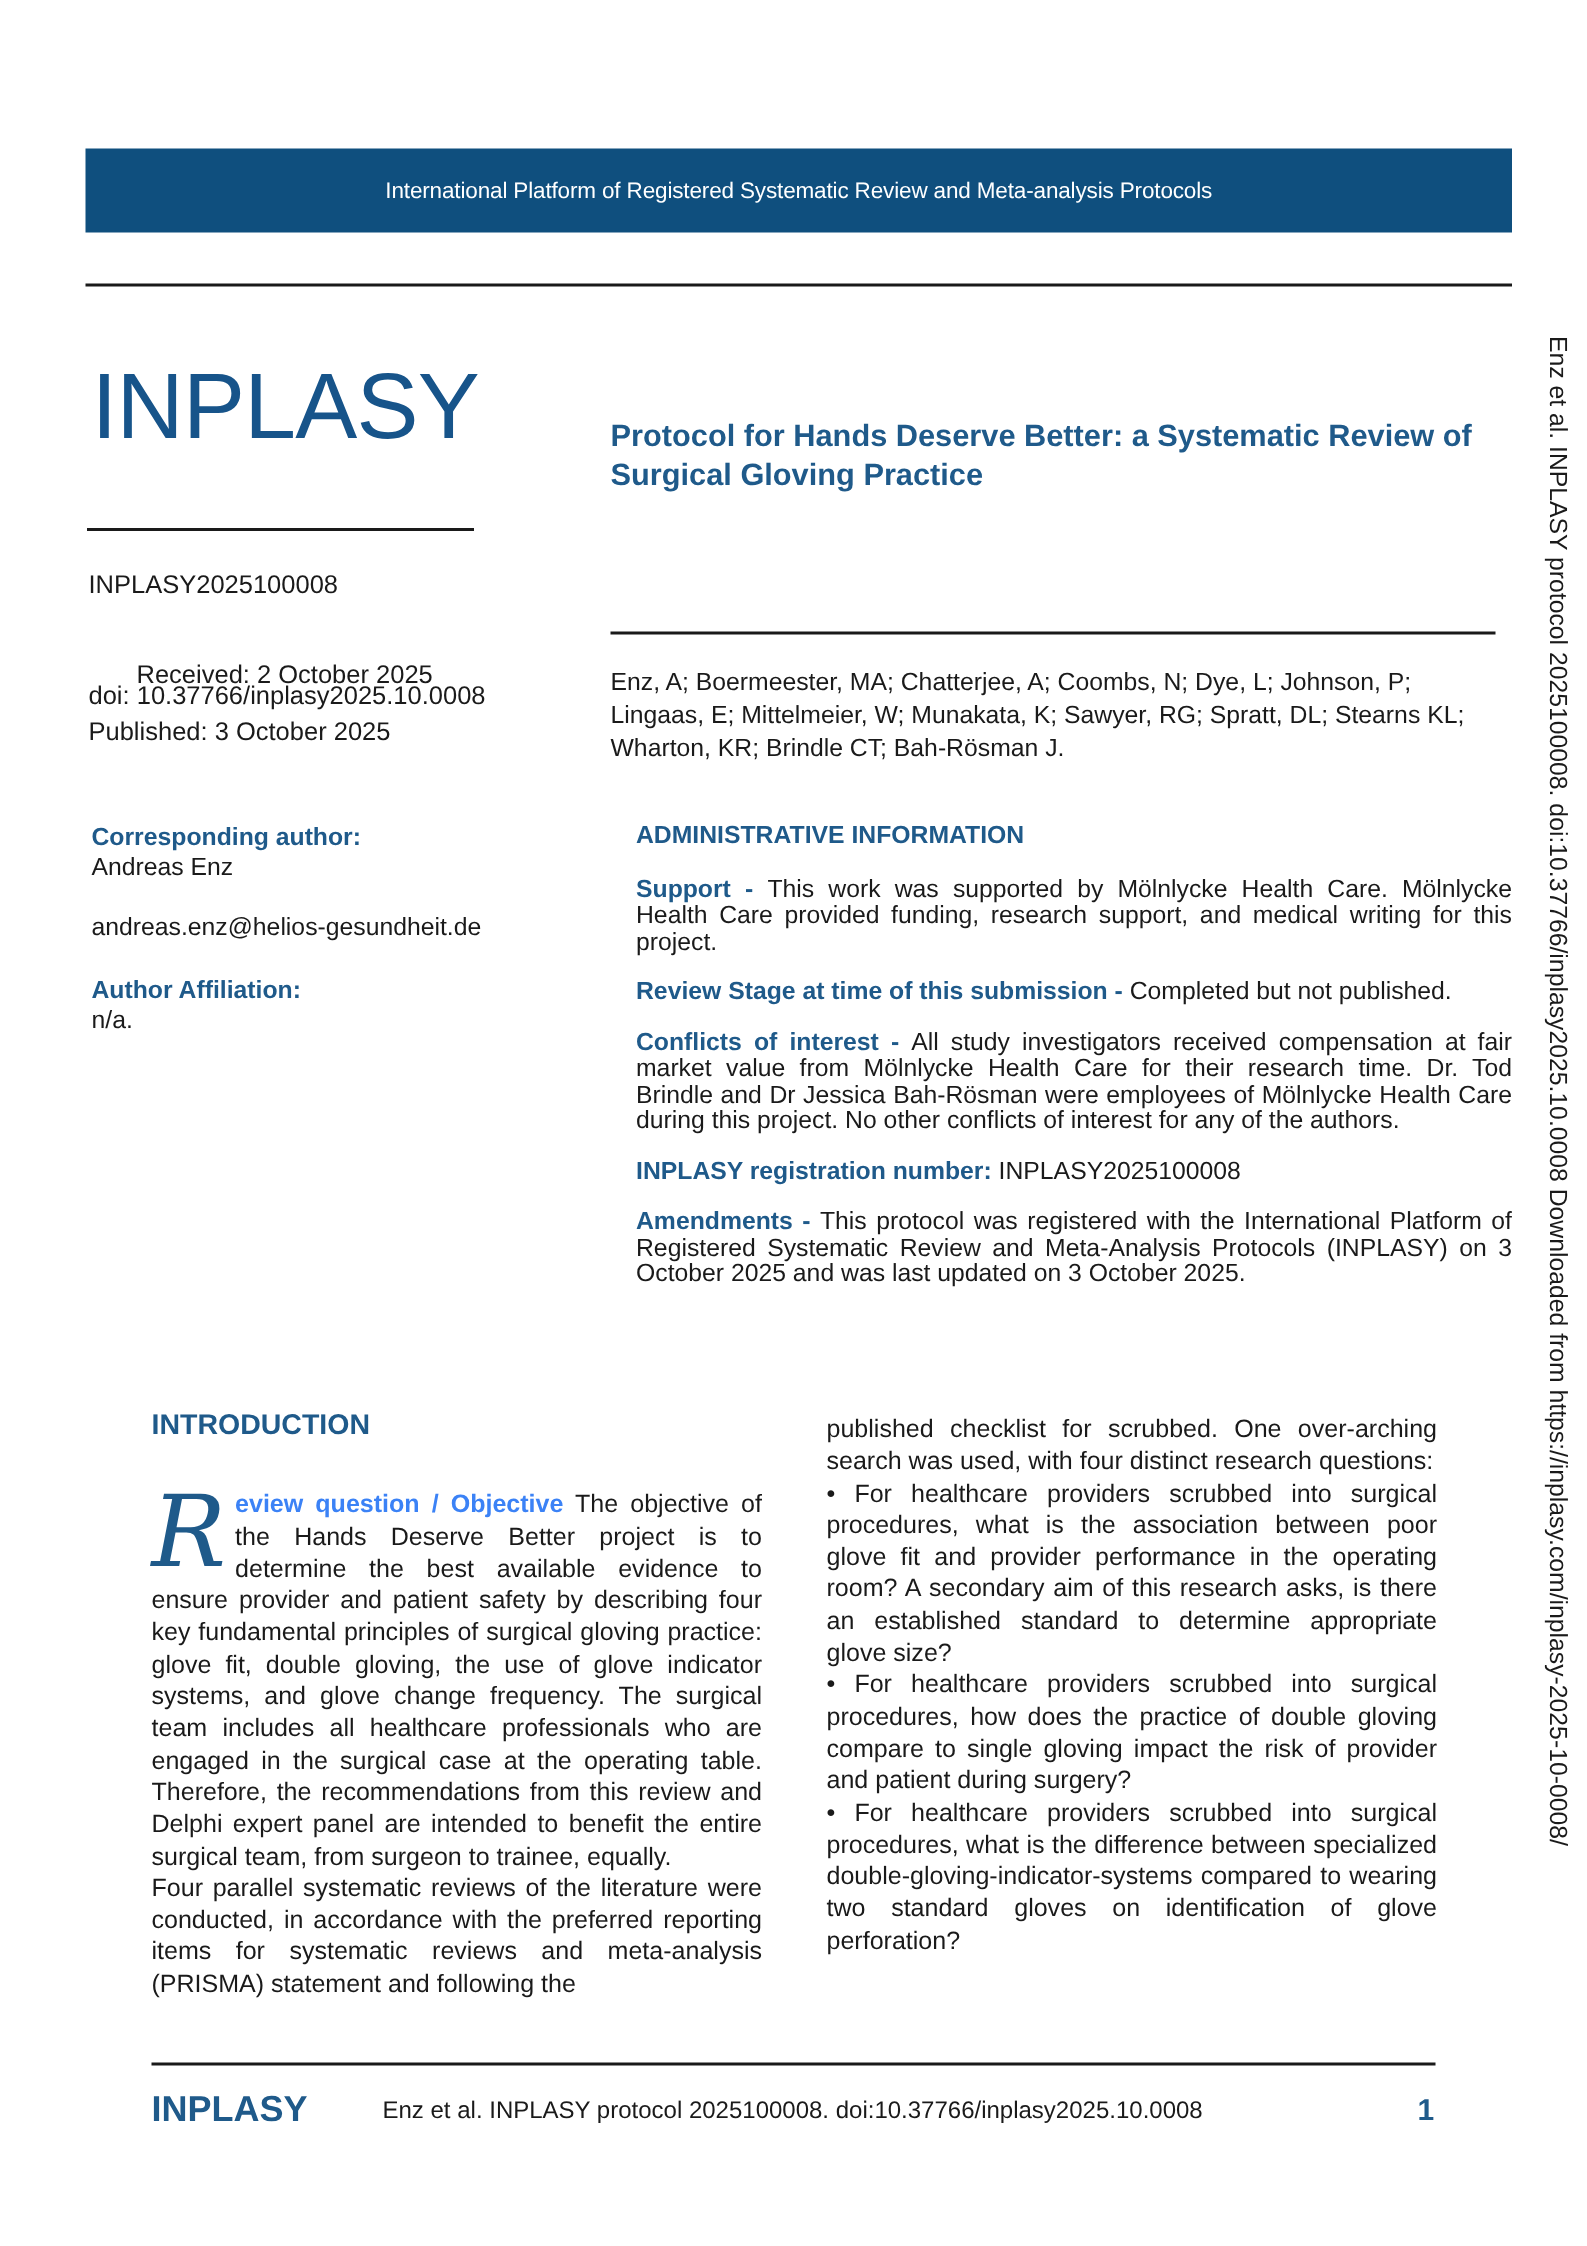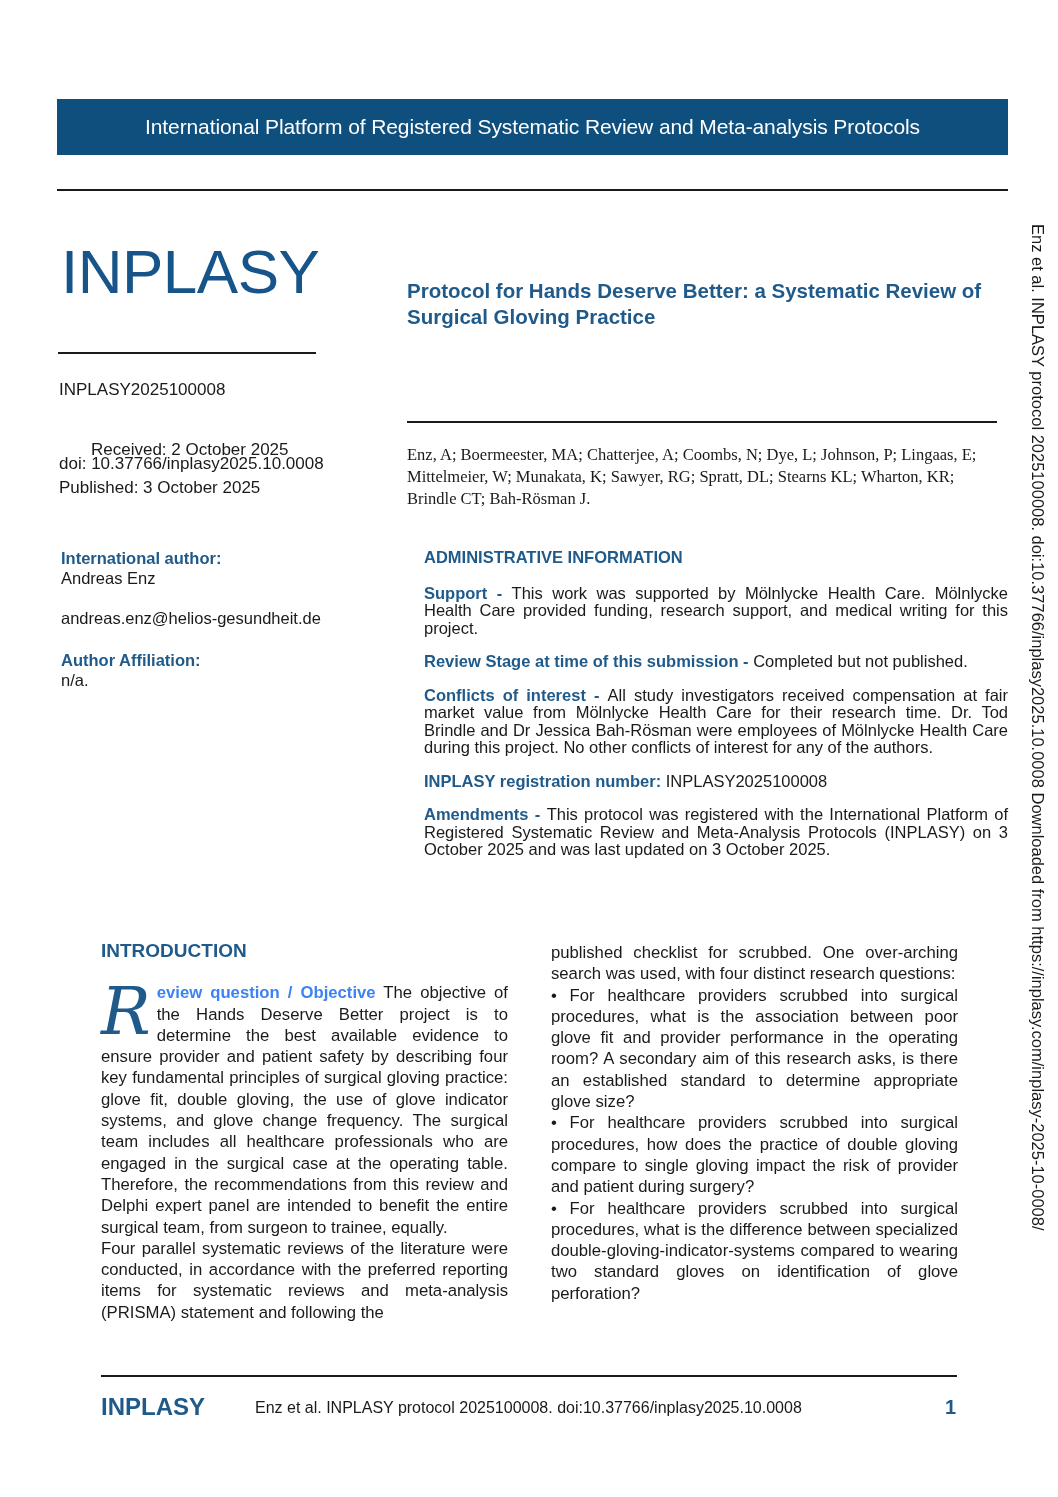--- a/index.html
+++ b/index.html
@@ -1,29 +1,29 @@
 <!DOCTYPE html>
 <html><head>
 <meta charset="utf-8">
 <style>
   html, body { margin:0; padding:0; background:#ffffff; }
   body { width:1058px; height:1497px; position:relative; overflow:hidden;
          font-family:"Liberation Sans", sans-serif; color:#1a1a1a; }
   .blue { color:#3b82f6;margin-top:27px; }
   .banner { position:absolute; left:57px; top:99px; width:951px; height:56px;
             background:#0f4f7e; color:#ffffff; display:flex; align-items:center;
-            justify-content:center; font-size:21px; letter-spacing:-0.1px; }
+            justify-content:center; font-size:15px; letter-spacing:-0.1px; }
   .rule { position:absolute; background:#1a1a1a; }
   .logo { position:absolute; left:61px; top:236px; font-size:62px; color:#17548a;
           letter-spacing:-0.5px; }
   .meta { position:absolute; left:59px; font-size:17px; color:#1a1a1a; }
   .title { position:absolute; left:407px; top:278px; width:590px; font-size:20.5px;
            font-weight:bold; color:#1f5a8a; line-height:26px; }
   .authors { position:absolute; left:407px; top:444px; width:582px; font-size:16.5px;
-             line-height:22px; color:#1a1a1a;font-family:Liberation Serif, serif; }
+             line-height:22px; color:#1a1a1a; }
   .sidehead { font-weight:bold; color:#1f5a8a; font-size:16.5px; }
   .side { position:absolute; left:61px; width:300px; font-size:16.5px; line-height:20px; }
   .admin { position:absolute; left:404px; width:584px; font-size:16.5px; line-height:17.5px;
            text-align:justify; }
   .admin p { margin:0 0 16px 0; }
   .admin .lbl { font-weight:bold; color:#1f5a8a; }
   .adminhead { font-weight:bold; color:#1f5a8a; font-size:16.5px; margin-bottom:18px; }
   .col { position:absolute; width:407px; font-size:16.7px; line-height:21.3px;
          text-align:justify; }
   .col p { margin:0; }
@@ -53,40 +53,40 @@
 <div class="meta" style="top:380px;">INPLASY2025100008</div>
 <div class="meta" style="top:430px;margin-top:24px;">doi: 10.37766/inplasy2025.10.0008</div>
 <div class="meta" style="top:440px;margin-left:32px;">Received: 2 October 2025</div>
 <div class="meta" style="top:478px;">Published: 3 October 2025</div>
 
 <div class="title">Protocol for Hands Deserve Better: a Systematic Review of Surgical Gloving Practice</div>
 <div class="rule" style="left:407px;top:421px;width:590px;height:2px;"></div>
 <div class="authors">Enz, A; Boermeester, MA; Chatterjee, A; Coombs, N; Dye, L; Johnson, P; Lingaas, E; Mittelmeier, W; Munakata, K; Sawyer, RG; Spratt, DL; Stearns KL; Wharton, KR; Brindle CT; Bah-Rösman J.</div>
 
 <div class="side" style="top:548px;">
-  <div class="sidehead">International author:</div>
+  <div class="sidehead">Corresponding author:</div>
   <div>Andreas Enz</div>
   <div style="height:20px"></div>
   <div>andreas.enz@helios-gesundheit.de</div>
   <div style="height:22px"></div>
   <div class="sidehead">Author Affiliation:</div>
   <div>n/a.</div>
 </div>
 
 <div class="admin" style="top:549px;margin-left:20px;">
   <div class="adminhead">ADMINISTRATIVE INFORMATION</div>
   <p><span class="lbl">Support - </span><span>This work was supported by Mölnlycke Health Care. Mölnlycke Health Care provided funding, research support, and medical writing for this project.</span></p>
   <p><span class="lbl">Review Stage at time of this submission - </span><span>Completed but not published.</span></p>
   <p><span class="lbl">Conflicts of interest - </span><span>All study investigators received compensation at fair market value from Mölnlycke Health Care for their research time. Dr. Tod Brindle and Dr Jessica Bah-Rösman were employees of Mölnlycke Health Care during this project. No other conflicts of interest for any of the authors.</span></p>
   <p><span class="lbl">INPLASY registration number: </span><span>INPLASY2025100008</span></p>
   <p><span class="lbl">Amendments - </span><span>This protocol was registered with the International Platform of Registered Systematic Review and Meta-Analysis Protocols (INPLASY) on 3 October 2025 and was last updated on 3 October 2025.</span></p>
 </div>
 
 <div class="col" style="left:101px;top:940px;">
-  <div class="h2" style="margin-bottom:21px;">INTRODUCTION</div>
+  <div class="h2" style="margin-bottom:31px;">INTRODUCTION</div>
   <p><span class="dropcap">R</span><span class="blue" style="font-weight:bold">eview question / Objective</span><span> The objective of the Hands Deserve Better project is to determine the best available evidence to ensure provider and patient safety by describing four key fundamental principles of surgical gloving practice: glove fit, double gloving, the use of glove indicator systems, and glove change frequency. The surgical team includes all healthcare professionals who are engaged in the surgical case at the operating table. Therefore, the recommendations from this review and Delphi expert panel are intended to benefit the entire surgical team, from surgeon to trainee, equally.</span></p>
   <p>Four parallel systematic reviews of the literature were conducted, in accordance with the preferred reporting items for systematic reviews and meta-analysis (PRISMA) statement and following the</p>
 </div>
 
 <div class="col" style="left:551px;top:942px;">
   <p>published checklist for scrubbed. One over-arching search was used, with four distinct research questions:</p>
   <p>• For healthcare providers scrubbed into surgical procedures, what is the association between poor glove fit and provider performance in the operating room? A secondary aim of this research asks, is there an established standard to determine appropriate glove size?</p>
   <p>• For healthcare providers scrubbed into surgical procedures, how does the practice of double gloving compare to single gloving impact the risk of provider and patient during surgery?</p>
   <p>• For healthcare providers scrubbed into surgical procedures, what is the difference between specialized double-gloving-indicator-systems compared to wearing two standard gloves on identification of glove perforation?</p>
 </div>

